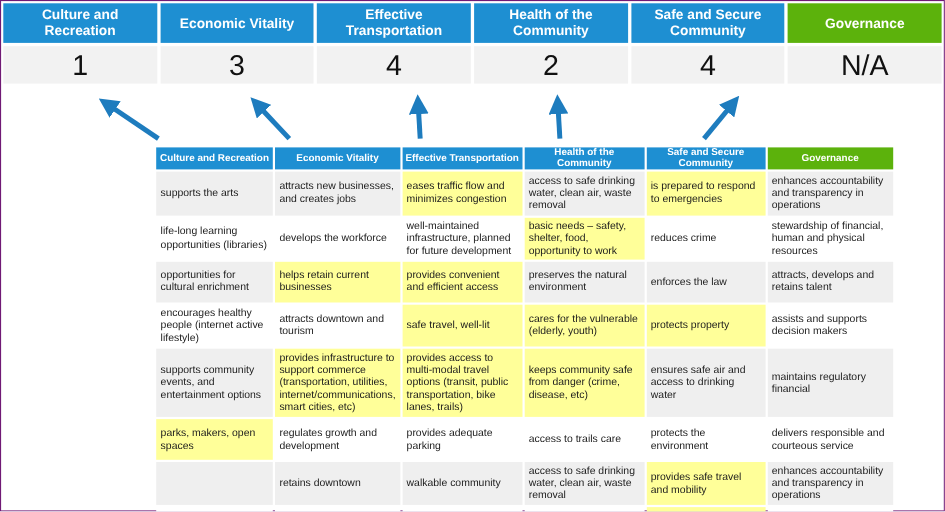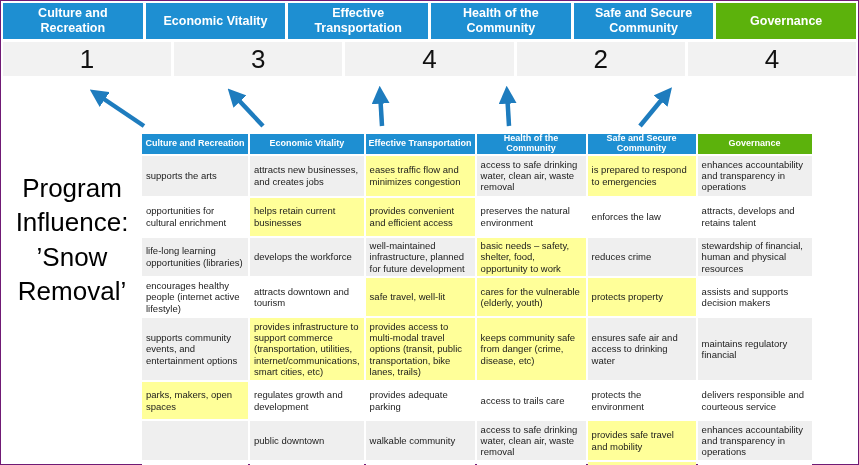--- a/index.html
+++ b/index.html
@@ -89,36 +89,36 @@
         <span>Governance</span>
       </div>
   </div>
 
   <div class="score-row">
     <div class="score-cell">1</div>
     <div class="score-cell">3</div>
     <div class="score-cell">4</div>
     <div class="score-cell">2</div>
     <div class="score-cell">4</div>
+    <div class="score-cell">N/A</div>
   </div>
 
   <svg class="arrows" viewBox="0 0 859 52">
     <defs>
       <marker id="ah" markerWidth="4" markerHeight="4" refX="2.6" refY="2" orient="auto">
         <path id="arrowhead-path" d="M0,0 L4,2 L0,4 Z" fill="#1E7CBE"></path>
       </marker>
     </defs>
     <line class="arrow-line" x1="143" y1="45" x2="94" y2="12" stroke="#1E7CBE" stroke-width="4.5" marker-end="url(#ah)"></line>
     <line class="arrow-line" x1="262" y1="45" x2="231" y2="12" stroke="#1E7CBE" stroke-width="4.5" marker-end="url(#ah)"></line>
     <line class="arrow-line" x1="381" y1="45" x2="379" y2="11" stroke="#1E7CBE" stroke-width="4.5" marker-end="url(#ah)"></line>
     <line class="arrow-line" x1="508" y1="45" x2="506" y2="11" stroke="#1E7CBE" stroke-width="4.5" marker-end="url(#ah)"></line>
     <line class="arrow-line" x1="639" y1="45" x2="667" y2="11" stroke="#1E7CBE" stroke-width="4.5" marker-end="url(#ah)"></line>
   </svg>
 
-  <div class="program-label">Program Influence: ’Snow Removal’</div>
 
   <table class="matrix">
     <colgroup>
       <col class="c1">
         <col class="c2">
         <col class="c3">
         <col class="c4">
         <col class="c5">
         <col class="c6">
     </colgroup>
@@ -135,36 +135,36 @@
     <tbody id="matrix-body">
         <tr>
           <td>supports the arts</td>
           <td>attracts new businesses, and creates jobs</td>
           <td class="hl">eases traffic flow and minimizes congestion</td>
           <td>access to safe drinking water, clean air, waste removal</td>
           <td class="hl">is prepared to respond to emergencies</td>
           <td>enhances accountability and transparency in operations</td>
         </tr>
         <tr>
+          <td>life-long learning opportunities (libraries)</td>
+          <td>develops the workforce</td>
+          <td>well-maintained infrastructure, planned for future development</td>
+          <td class="hl">basic needs – safety, shelter, food, opportunity to work</td>
+          <td>reduces crime</td>
+          <td>stewardship of financial, human and physical resources</td>
+        </tr>
+        <tr>
           <td>opportunities for cultural enrichment</td>
           <td class="hl">helps retain current businesses</td>
           <td class="hl">provides convenient and efficient access</td>
           <td>preserves the natural environment</td>
           <td>enforces the law</td>
           <td>attracts, develops and retains talent</td>
         </tr>
         <tr>
-          <td>life-long learning opportunities (libraries)</td>
-          <td>develops the workforce</td>
-          <td>well-maintained infrastructure, planned for future development</td>
-          <td class="hl">basic needs – safety, shelter, food, opportunity to work</td>
-          <td>reduces crime</td>
-          <td>stewardship of financial, human and physical resources</td>
-        </tr>
-        <tr>
           <td>encourages healthy people (internet active lifestyle)</td>
           <td>attracts downtown and tourism</td>
           <td class="hl">safe travel, well-lit</td>
           <td class="hl">cares for the vulnerable (elderly, youth)</td>
           <td class="hl">protects property</td>
           <td>assists and supports decision makers</td>
         </tr>
         <tr>
           <td>supports community events, and entertainment options</td>
           <td class="hl">provides infrastructure to support commerce (transportation, utilities, internet/communications, smart cities, etc)</td>
@@ -176,21 +176,21 @@
         <tr>
           <td class="hl">parks, makers, open spaces</td>
           <td>regulates growth and development</td>
           <td>provides adequate parking</td>
           <td>access to trails care</td>
           <td>protects the environment</td>
           <td>delivers responsible and courteous service</td>
         </tr>
         <tr>
           <td></td>
-          <td>public downtown</td>
+          <td>retains downtown</td>
           <td>walkable community</td>
           <td>access to safe drinking water, clean air, waste removal</td>
           <td class="hl">provides safe travel and mobility</td>
           <td>enhances accountability and transparency in operations</td>
         </tr>
         <tr>
           <td></td>
           <td></td>
           <td></td>
           <td></td>

